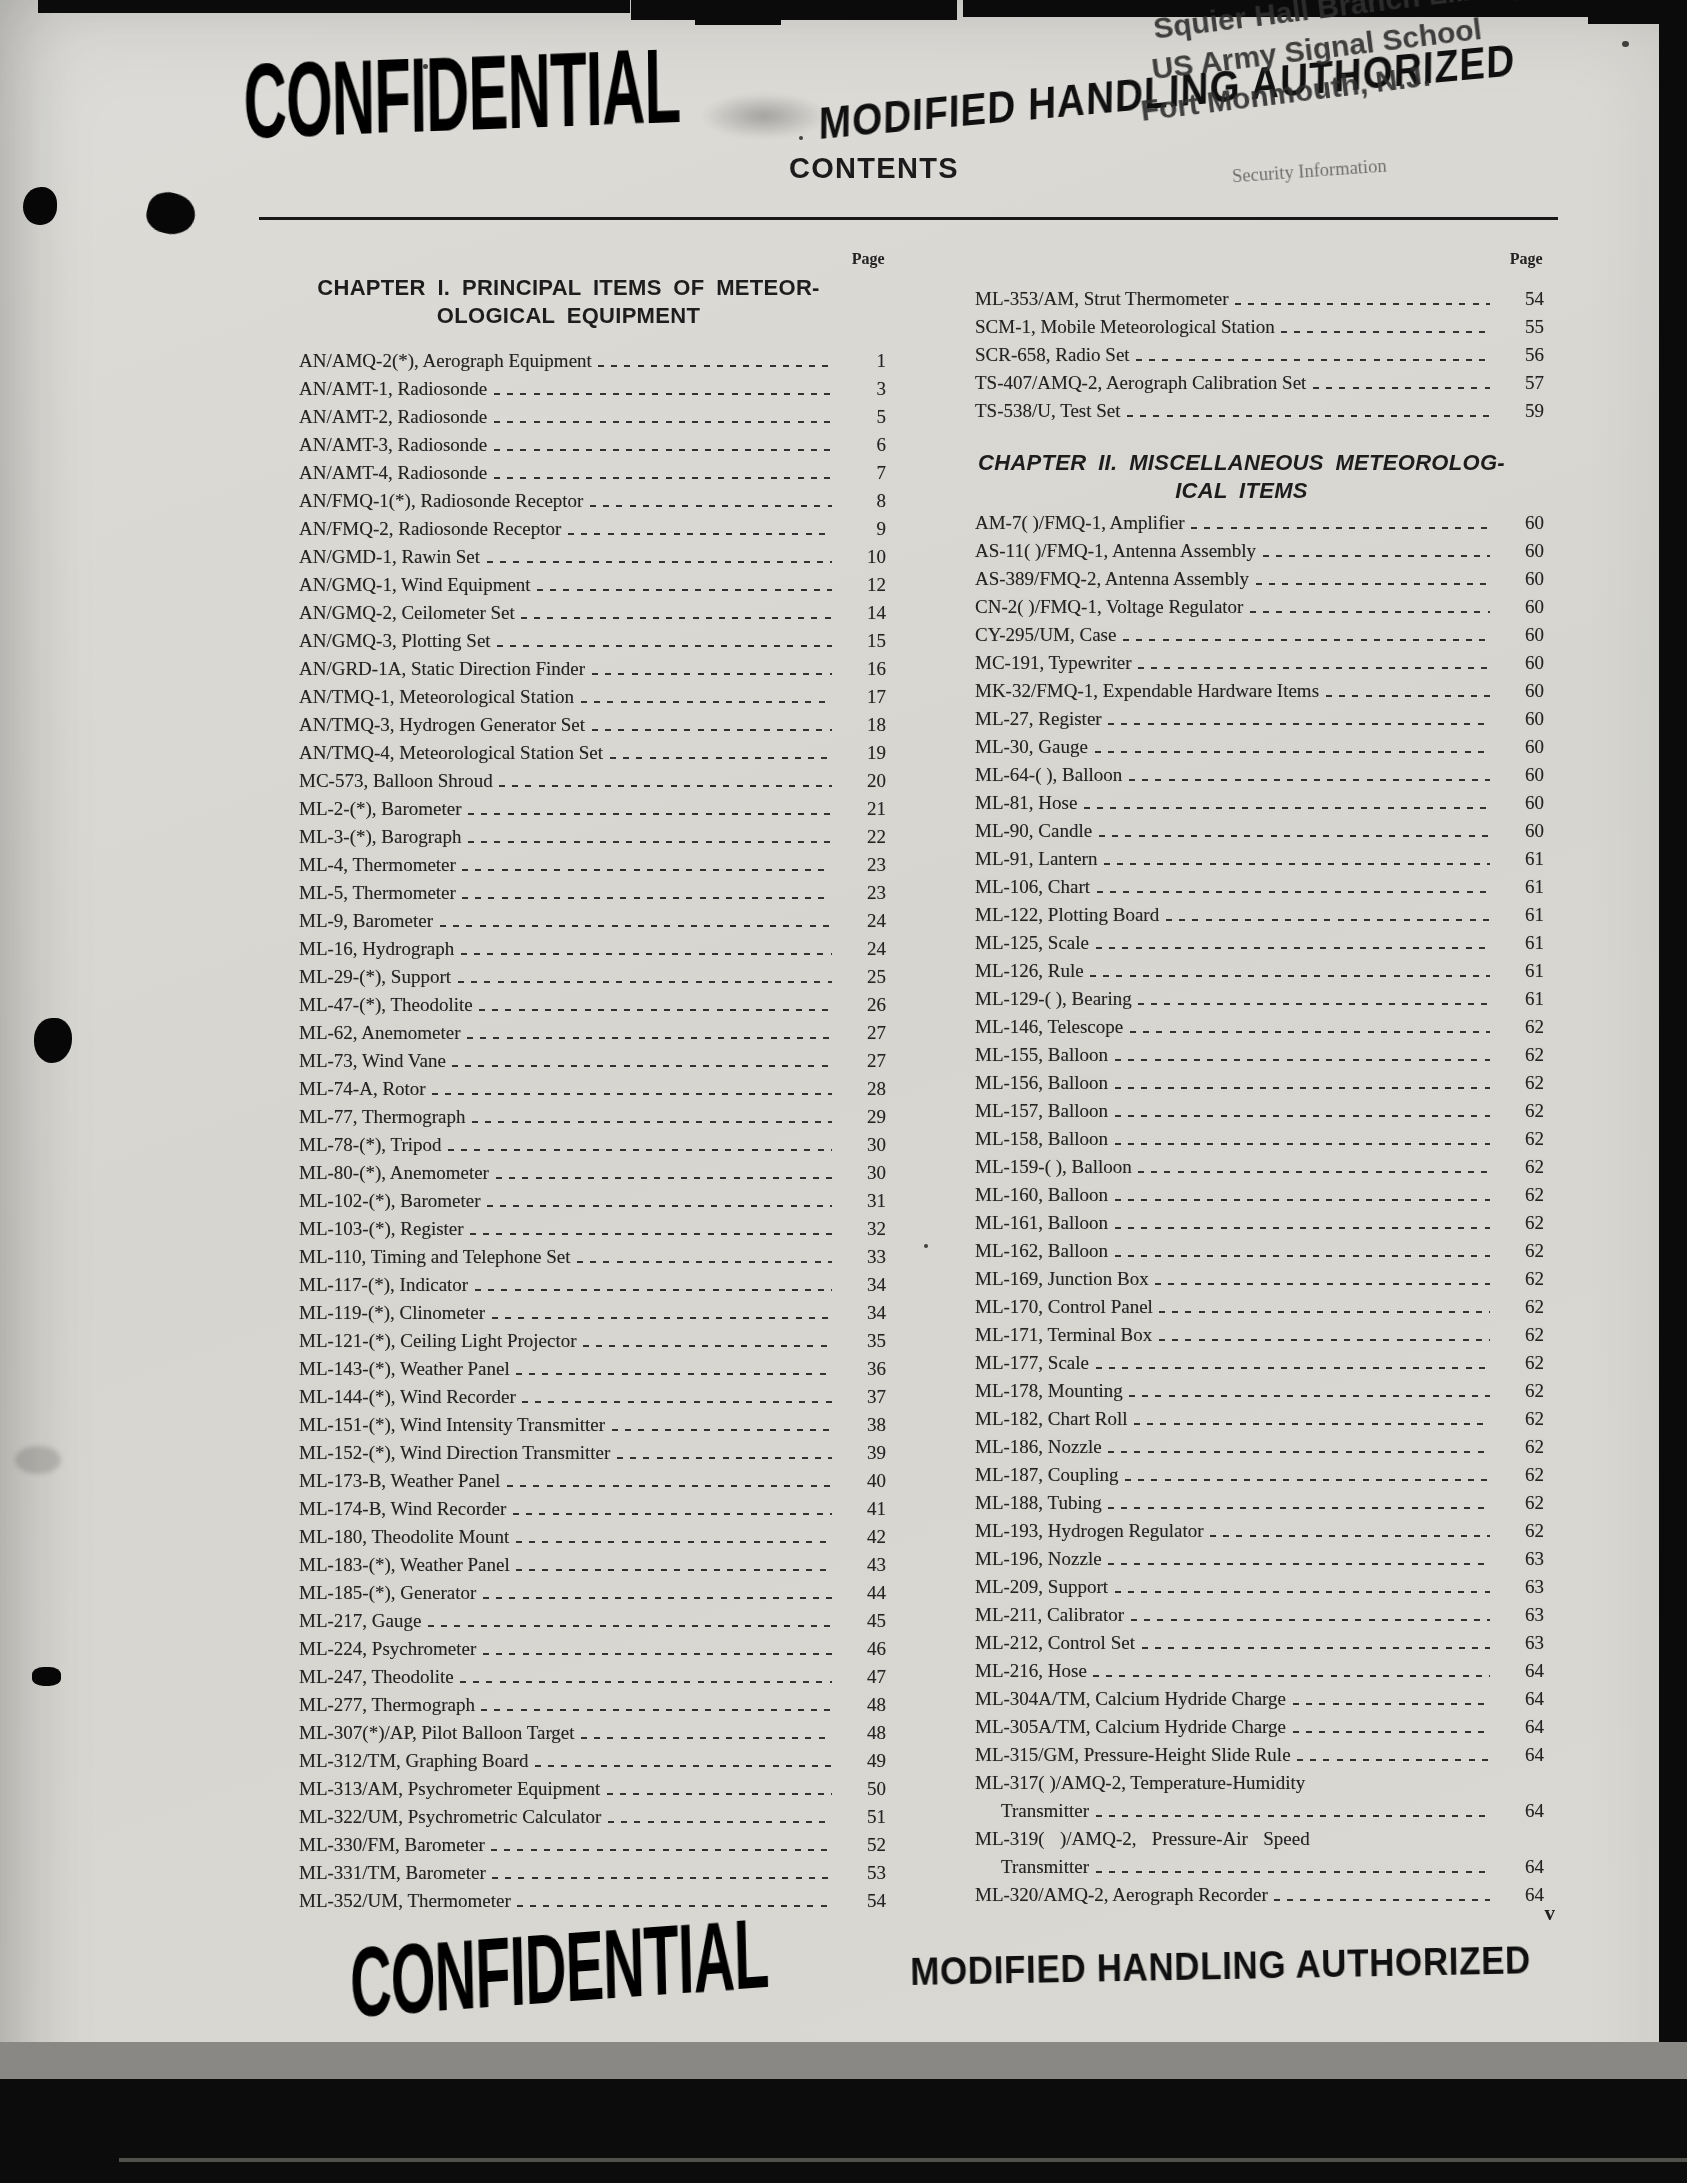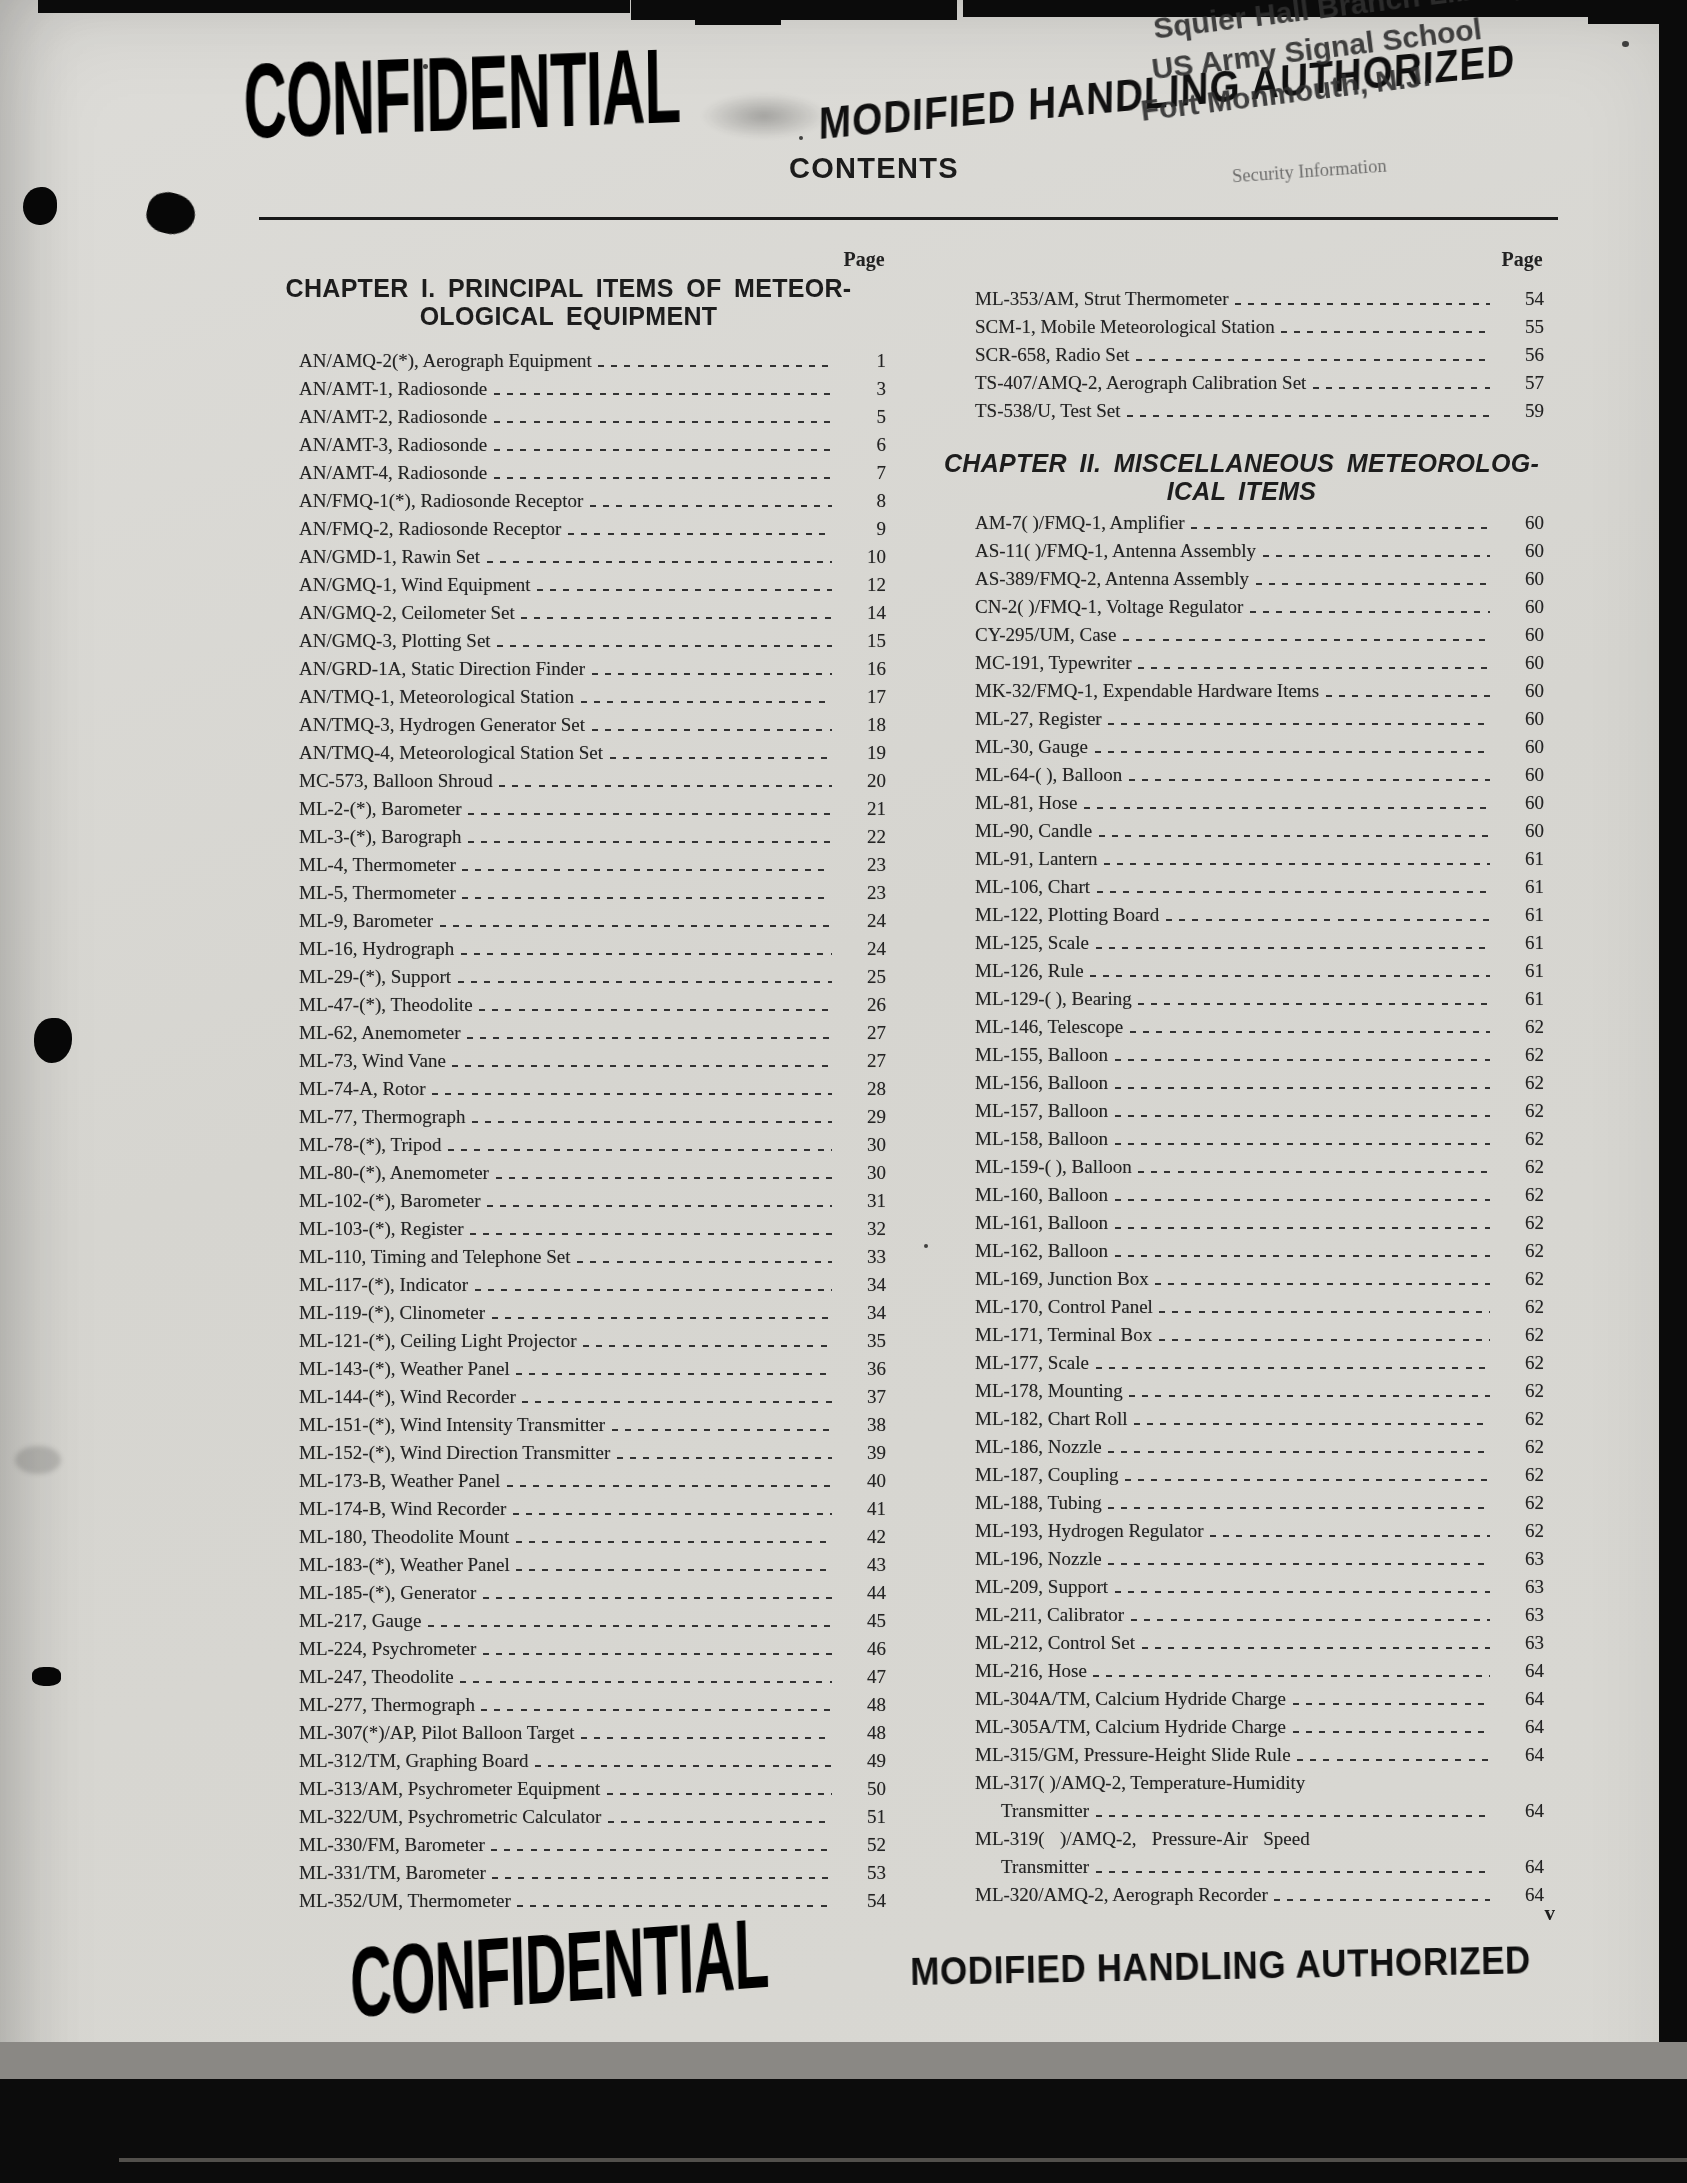--- a/index.html
+++ b/index.html
@@ -67,25 +67,25 @@
     position:absolute;left:789px;top:152px;
     font-family:"Liberation Sans", sans-serif;font-weight:bold;font-size:29px;letter-spacing:1.3px;
     color:#1c1c1c;white-space:nowrap;
   }
   .header-rule{position:absolute;left:259px;top:217px;width:1299px;height:2.6px;background:#181818;}
   
   .col{position:absolute;top:250px;}
   .col-left{left:251px;width:635px;}
   .col-right{left:939px;width:605px;}
   .page-label{
-    text-align:right;font-size:20px;line-height:18.5px;font-weight:600;color:#222;padding-right:1.3px;
+    text-align:right;font-size:16px;line-height:18.5px;font-weight:600;color:#222;padding-right:1.3px;
   }
   .chapter-heading{
     margin:0;text-align:center;
-    font-family:"Liberation Sans", sans-serif;font-weight:bold;font-size:25px;line-height:28px;
+    font-family:"Liberation Sans", sans-serif;font-weight:bold;font-size:22px;line-height:28px;
     letter-spacing:0.3px;word-spacing:5.3px;color:#1d1d1d;
   }
   .col-left .chapter-heading{margin-top:5.3px;}
   .col-right .chapter-heading{margin-top:24px;font-style:italic;}
   .h-line{display:block;}
   ul.toc-list{list-style:none;margin:0;padding:0;}
   .col-left ul.toc-list{margin-top:17px;}
   .col-right ul.toc-list.cont{margin-top:16px;}
   .col-right ul.toc-list.ch2{margin-top:4px;}
   .toc-entry{

